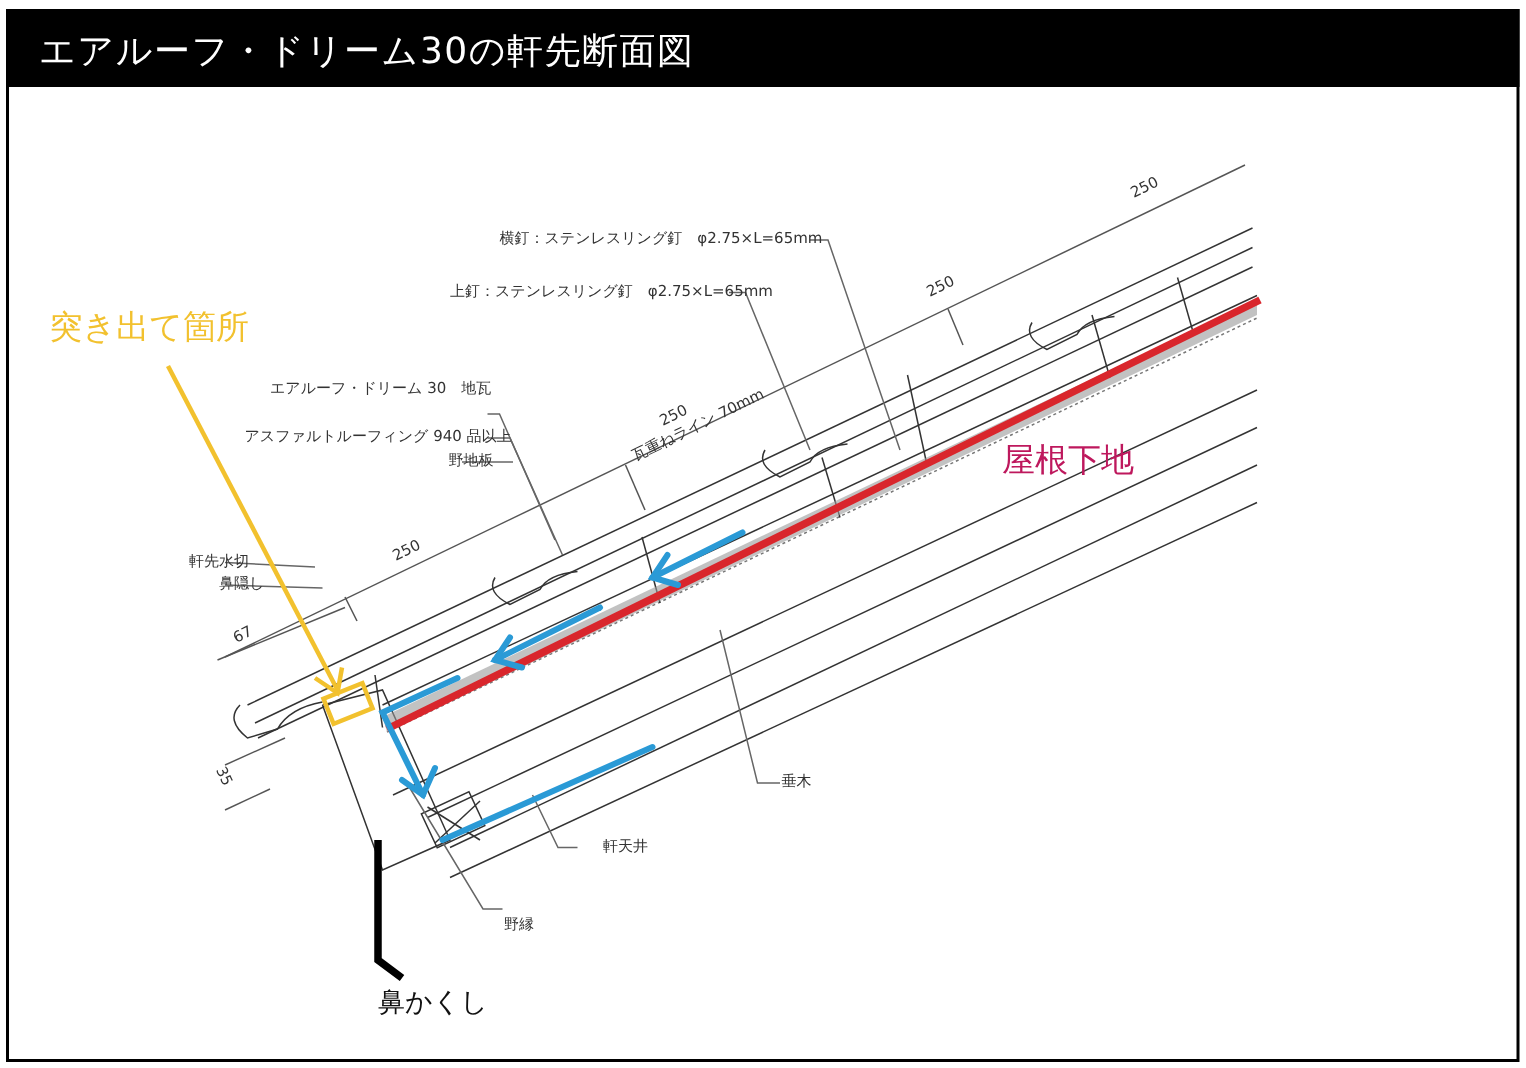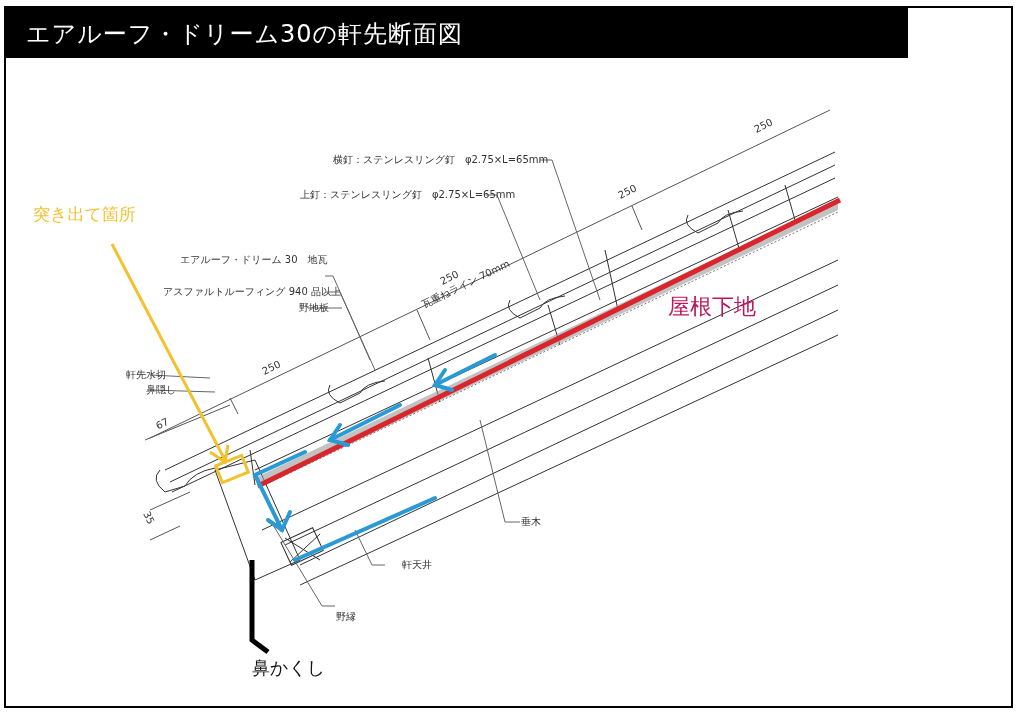--- a/index.html
+++ b/index.html
@@ -1,18 +1,18 @@
 <!DOCTYPE html>
 <html><head>
 <meta charset="utf-8">
 <style>
   html, body { margin:0; padding:0; background:#fff; }
   body { width:1017px; height:712px; position:relative; overflow:hidden; font-family:"DejaVu Sans", sans-serif; }
   .frame { position:absolute; left:4px; top:6px; width:1009px; height:702px; border:2px solid #000; box-sizing:border-box; background:#fff; }
-  .titlebar { position:absolute; left:4px; top:6px; width:904px; height:52px; background:#000; }
+  .titlebar { position:absolute; left:4px; top:6px; width:1009px; height:52px; background:#000; }
   .title { position:absolute; left:22px; top:12px; color:#fff; font-size:24px; letter-spacing:1px; white-space:nowrap; }
   svg.diagram { position:absolute; left:0; top:0; }
   .lbl { position:absolute; font-size:10px; color:#333; white-space:nowrap; line-height:12px; }
   .ann { position:absolute; white-space:nowrap; }
 </style>
 </head>
 <body>
 
 <div class="frame"></div>
 <div class="titlebar">
@@ -108,15 +108,15 @@
 <div class="lbl" style="left:336px;top:600px;margin-top:11px;">野縁</div>
 <div class="lbl" style="left:420px;top:300px;transform:rotate(-26deg);transform-origin:left top;">瓦重ねライン 70mm</div>
 
 <div class="lbl" style="left:262px;top:362px;transform:rotate(-26deg);">250</div>
 <div class="lbl" style="left:440px;top:272px;transform:rotate(-26deg);">250</div>
 <div class="lbl" style="left:618px;top:186px;transform:rotate(-26deg);">250</div>
 <div class="lbl" style="left:754px;top:120px;transform:rotate(-26deg);">250</div>
 <div class="lbl" style="left:156px;top:418px;transform:rotate(-26deg);">67</div>
 <div class="lbl" style="left:142px;top:512px;transform:rotate(64deg);">35</div>
 
-<div class="ann" style="left:33px;top:203px;font-size:17px;color:#f2c12e;">突き出て箇所</div>
+<div class="ann" style="left:33px;top:203px;font-size:22px;color:#f2c12e;">突き出て箇所</div>
 <div class="ann" style="left:668px;top:292px;font-size:22px;color:#be185d;">屋根下地</div>
 <div class="ann" style="left:252px;top:656px;font-size:18px;color:#111;">鼻かくし</div>
 
 </body></html>

